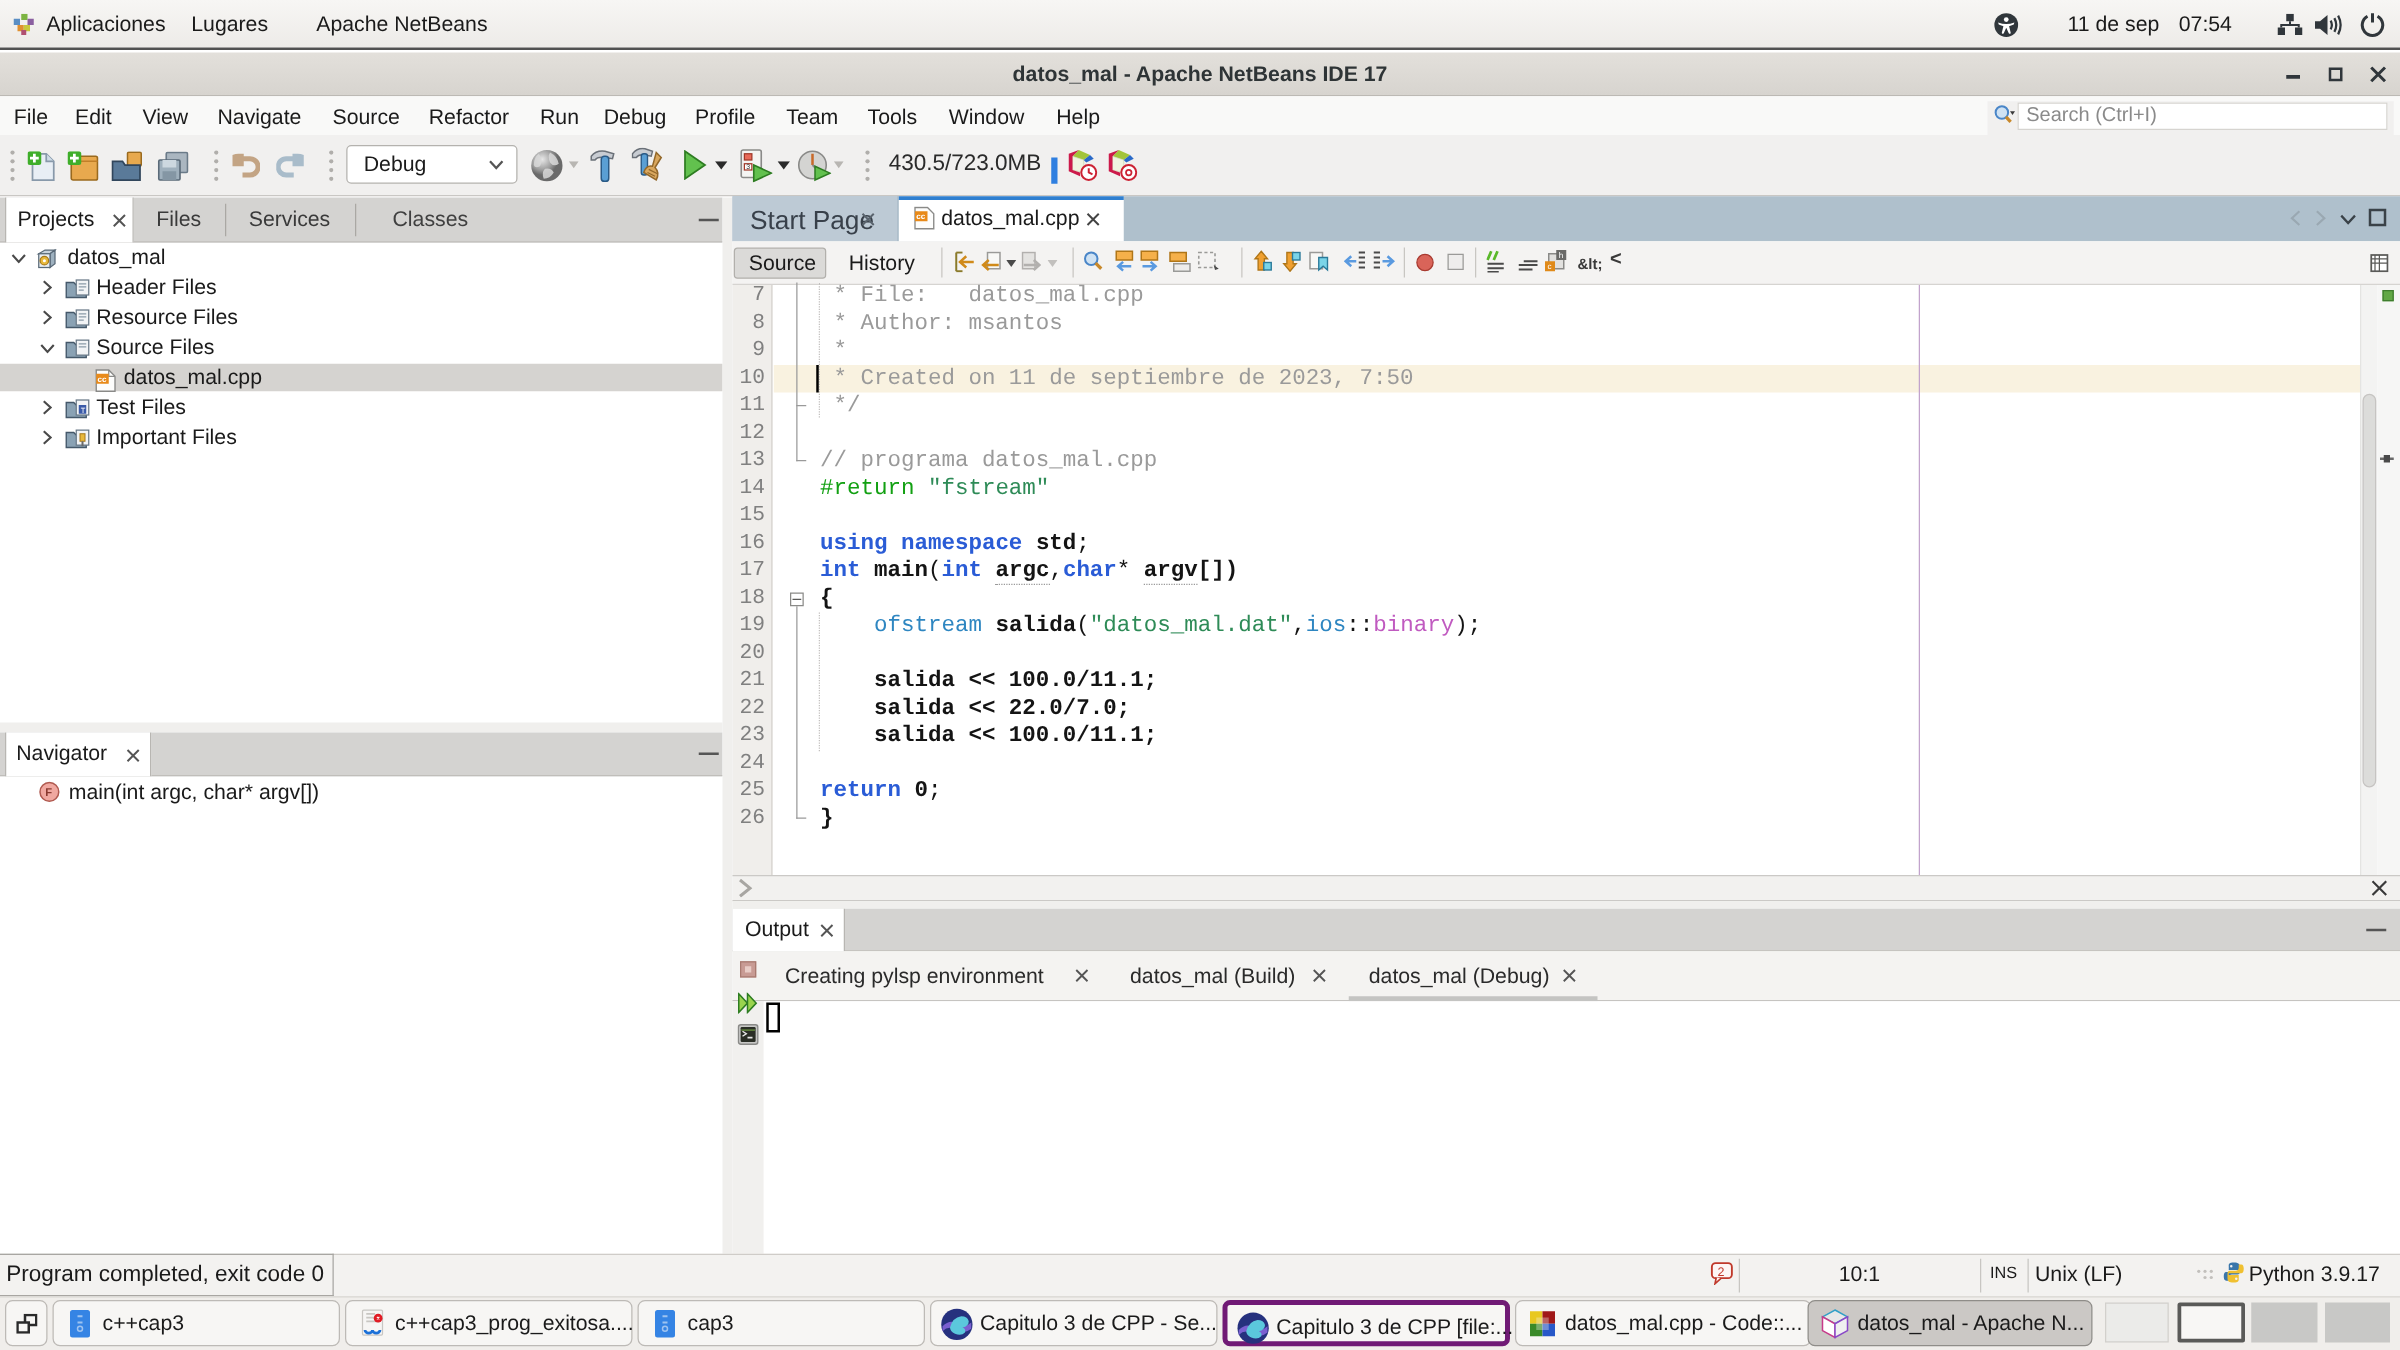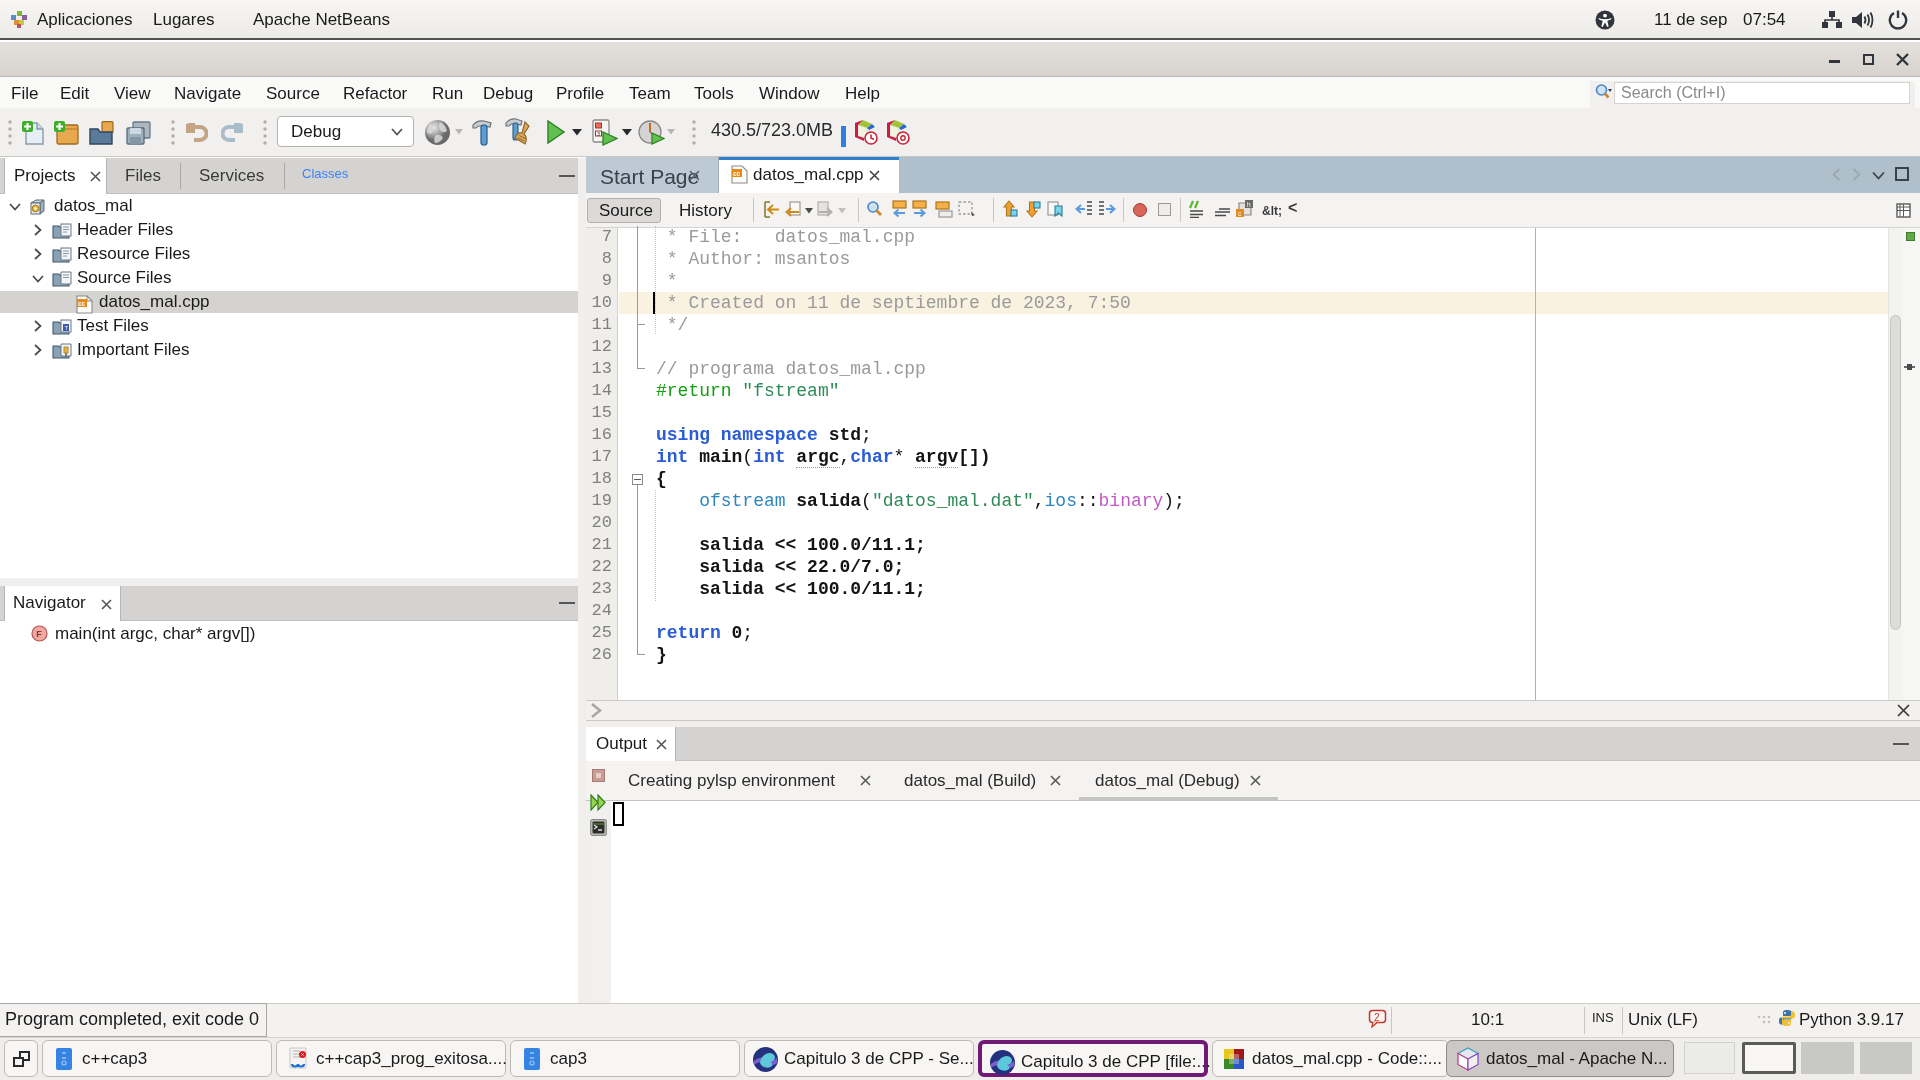--- a/index.html
+++ b/index.html
@@ -56,20 +56,21 @@
       <path d="M18.5 2.5 Q22.5 10 18.5 17.5"></path>
     </g>
   </svg>
   <svg class="abs" style="left:1888px;top:10px" width="20" height="20" viewBox="0 0 20 20">
     <path d="M6 3 A8.2 8.2 0 1 0 14 3" stroke="#30363b" stroke-width="2.4" fill="none"></path>
     <line x1="10" y1="0.5" x2="10" y2="8" stroke="#30363b" stroke-width="2.4"></line>
   </svg>
 </div>
 
 <div class="abs" style="left:0;top:42px;width:1920px;height:35px;background:linear-gradient(#e3e0db,#d7d4cf);border-bottom:1px solid #bcb9b4">
+  <span class="abs" style="left:0;right:0;top:8px;text-align:center;font-size:17px;font-weight:bold;color:#2e3436">datos_mal - Apache NetBeans IDE 17</span>
   <div class="abs" style="left:1829px;top:18px;width:11px;height:3px;background:#30363b"></div>
   <div class="abs" style="left:1863px;top:12px;width:11px;height:11px;border:2px solid #30363b"></div>
   <svg class="abs" style="left:1896px;top:11px" width="13" height="13" viewBox="0 0 13 13">
       <path d="M1 1 L12 12 M12 1 L1 12" stroke="#30363b" stroke-width="2.4"></path>
     </svg>
 </div>
 
 <div class="abs" style="left:0;top:77px;width:1920px;height:31px;background:#f9f9f8">
   <span class="abs t17" style="left:11px;top:7px">File</span>
   <span class="abs t17" style="left:60px;top:7px">Edit</span>
@@ -252,21 +253,21 @@
   <div class="abs" style="left:0;top:0;width:578px;height:36px;background:#d4d3d1;border-bottom:1px solid #c0beba"></div>
   <div class="abs" style="left:4px;top:0;width:103px;height:36px;background:#fff;border-left:1px solid #b8b6b2;border-right:1px solid #b8b6b2"></div>
   <span class="abs" style="left:14px;top:8px;font-size:17px;color:#1a1a1a">Projects</span>
   <svg class="abs" style="left:90px;top:13px" width="11" height="11" viewBox="0 0 11 11">
       <path d="M1 1 L10 10 M10 1 L1 10" stroke="#555" stroke-width="1.6"></path>
     </svg>
   <span class="abs" style="left:125px;top:8px;font-size:17px;color:#3a3a3a">Files</span>
   <div class="abs" style="left:180px;top:5px;width:1px;height:26px;background:#aaa8a4"></div>
   <span class="abs" style="left:199px;top:8px;font-size:17px;color:#3a3a3a">Services</span>
   <div class="abs" style="left:284px;top:5px;width:1px;height:26px;background:#aaa8a4"></div>
-  <span class="abs" style="left:302px;top:8px;font-size:13px;color:#3b82f6">Classes</span>
+  <span class="abs" style="left:314px;top:8px;font-size:17px;color:#404040">Classes</span>
   <div class="abs" style="left:559px;top:17px;width:16px;height:2px;background:#555"></div>
 
   <div class="abs" style="left:0px;top:133px;width:578px;height:22px;background:#d5d3d0"></div>
 
   <svg class="abs" style="left:9px;top:45px" width="12" height="8" viewBox="0 0 12 8">
       <path d="M1 1 L6 6.5 L11 1" stroke="#4a4a4a" stroke-width="1.7" fill="none"></path>
     </svg>
   <svg class="abs" style="left:28px;top:41px" width="19" height="17" viewBox="0 0 19 17">
     <path d="M3 4 L8 1 H16 L12 4 Z" fill="#c8d4de" stroke="#5a6a78" stroke-width="1"></path>
     <path d="M12 4 L16 1 V12 L12 15 Z" fill="#9fb2c0" stroke="#5a6a78" stroke-width="1"></path>

